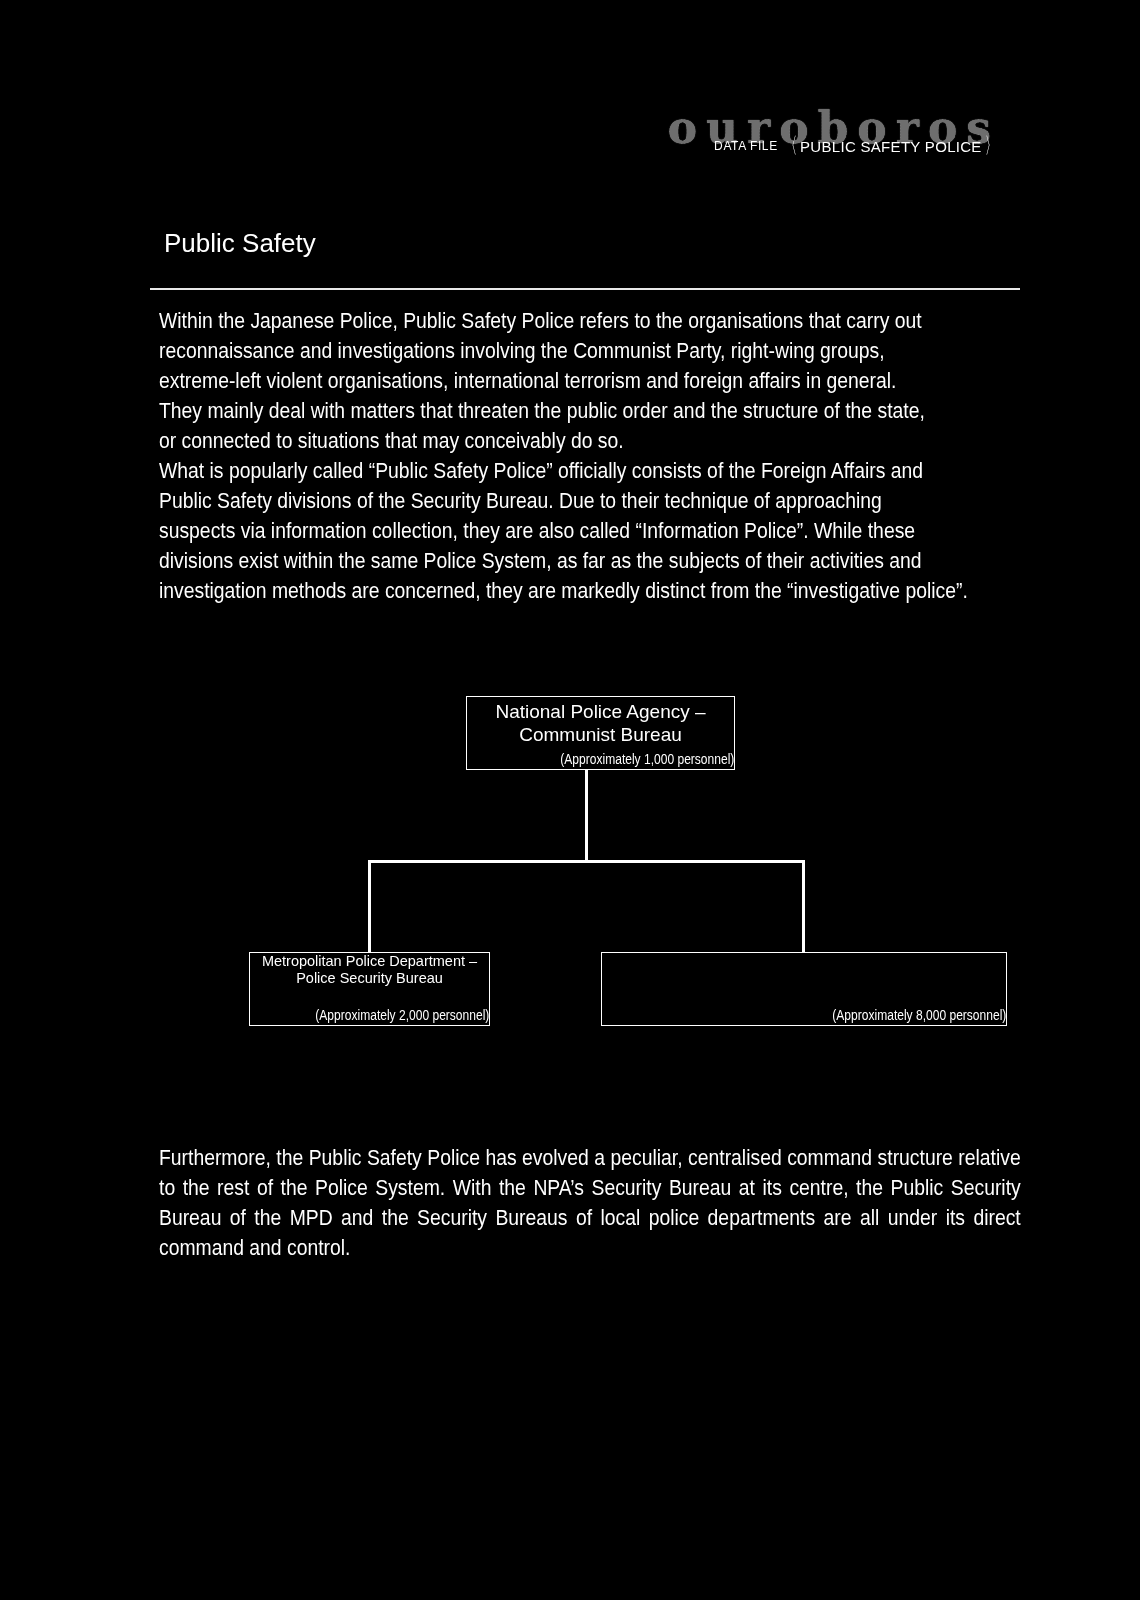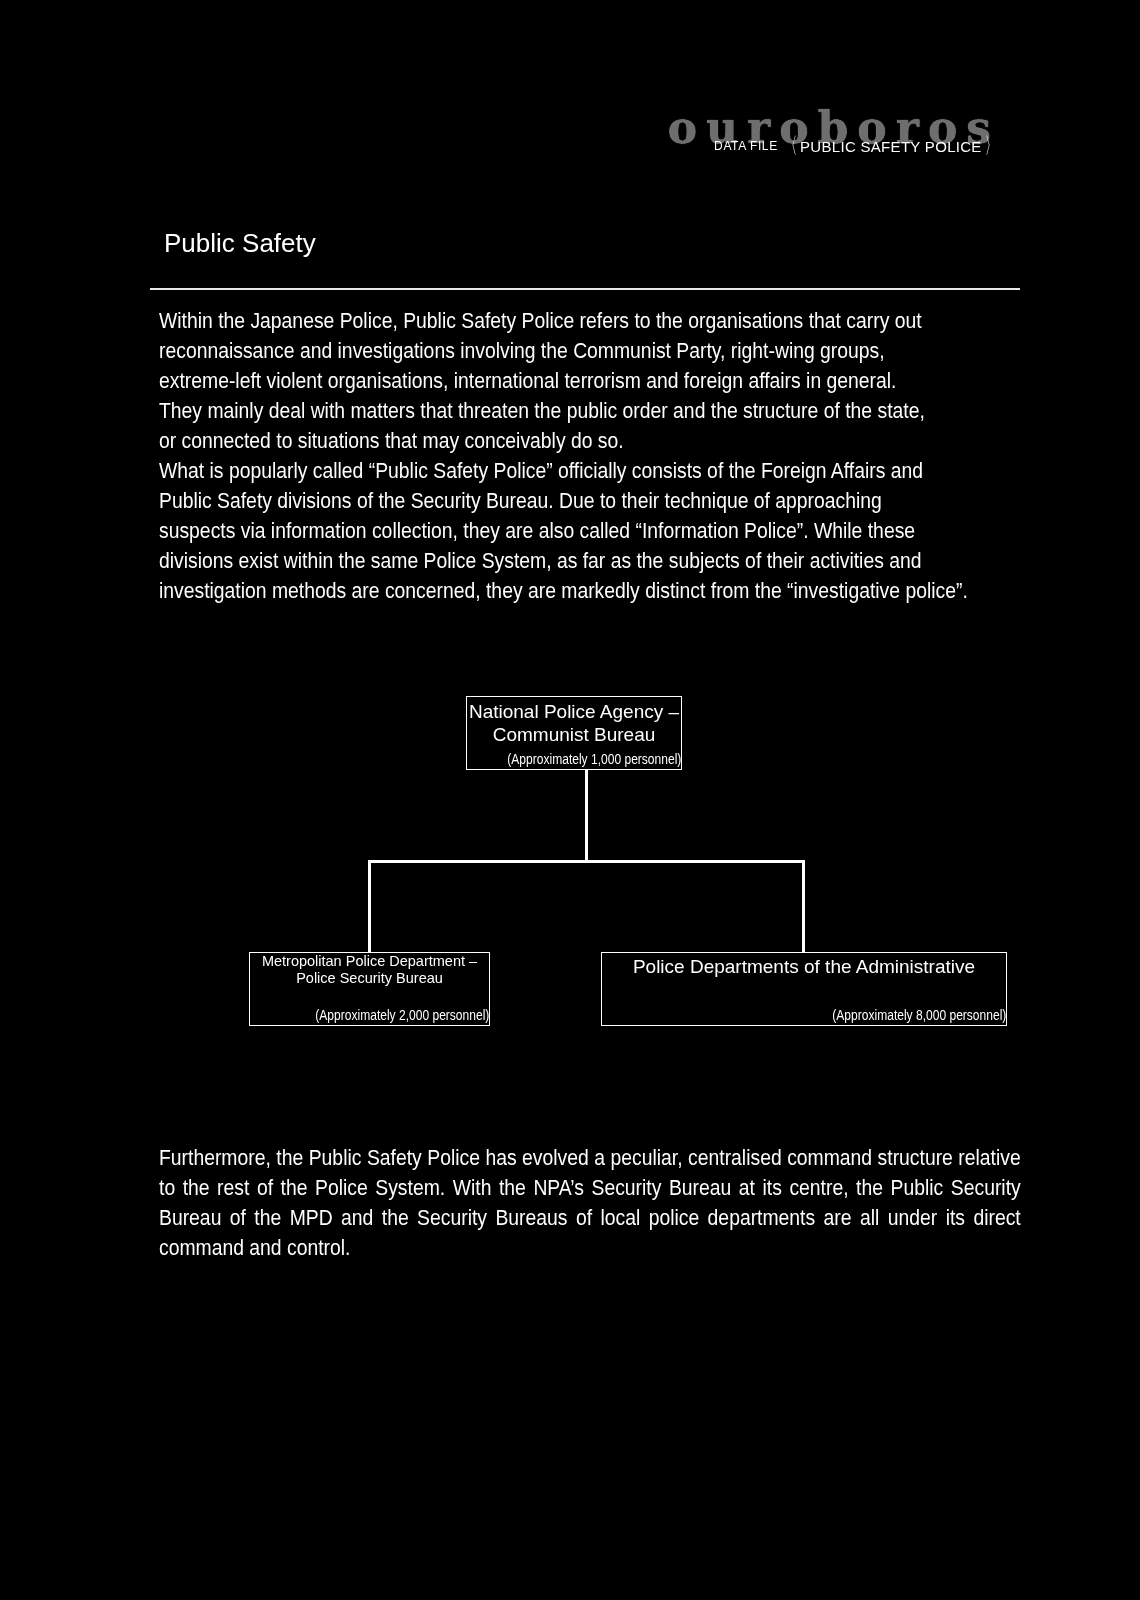--- a/index.html
+++ b/index.html
@@ -46,21 +46,21 @@
 
     .node {
       position: absolute; border: 1.5px solid #fff; box-sizing: border-box;
       color: #fff; text-align: center;
     }
     .node .t { display: block; line-height: 1.2; }
     .node .n {
       position: absolute; right: 0; bottom: 2px; white-space: nowrap;
       font-size: 14px; transform: scaleX(0.86); transform-origin: right bottom;
     }
-    .node-npa { left: 466px; top: 696px; width: 216px; height: 74px; font-size: 19px; padding-top: 4px; text-align: center; }
+    .node-npa { left: 466px; top: 696px; width: 269px; height: 74px; font-size: 19px; padding-top: 4px; text-align: center; }
     .node-mpd { left: 249px; top: 952px; width: 241px; height: 74px; font-size: 14.5px; padding-top: 0; }
     .node-pref { left: 601px; top: 952px; width: 406px; height: 74px; font-size: 19px; padding-top: 3px; }
 
     .line { position: absolute; background: #fff; }
     .l-v-top { left: 585px; top: 770px; width: 3px; height: 91px; }
     .l-h { left: 368px; top: 860px; width: 437px; height: 3px; }
     .l-v-left { left: 368px; top: 860px; width: 3px; height: 92px; }
     .l-v-right { left: 802px; top: 860px; width: 3px; height: 92px; }
   </style>
 </head>
@@ -102,17 +102,16 @@
   <span class="n">(Approximately 1,000 personnel)</span>
 </div>
 
 <div class="node node-mpd">
   <span class="t">Metropolitan Police Department –</span>
   <span class="t">Police Security Bureau</span>
   <span class="n">(Approximately 2,000 personnel)</span>
 </div>
 
 <div class="node node-pref">
-  <span class="t">Police Departments of the Administrative</span>
   <span class="n">(Approximately 8,000 personnel)</span>
 </div>
 
 <div class="para para2">Furthermore, the Public Safety Police has evolved a peculiar, centralised command structure relative to the rest of the Police System. With the NPA’s Security Bureau at its centre, the Public Security Bureau of the MPD and the Security Bureaus of local police departments are all under its direct command and control.</div>
 
 </body></html>

